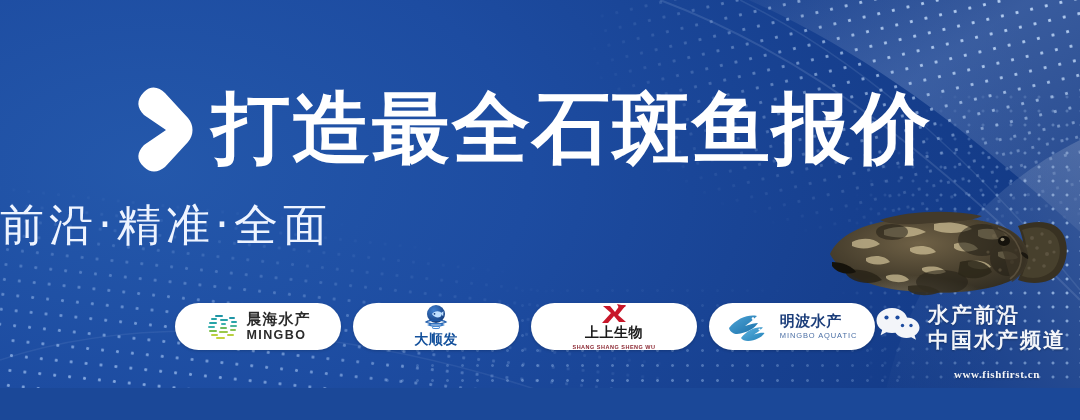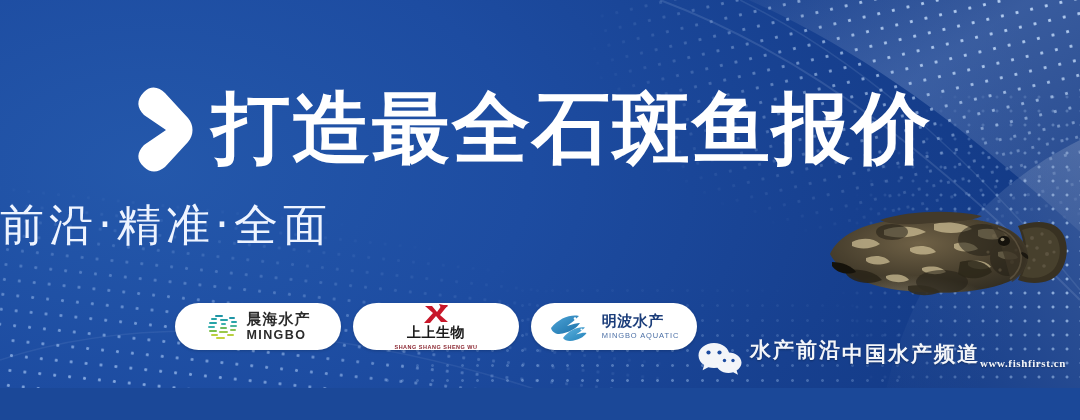--- a/index.html
+++ b/index.html
@@ -147,21 +147,21 @@
   .p4 .cn { font-size:14px; color:#1a1a1a; letter-spacing:.5px; }
   .p4 .en { font-size:5.5px; color:#8a2530; font-weight:700; letter-spacing:.5px; margin-top:2px; text-align:center; }
 
   
   .watermark {
     position:absolute;
     right:14px; bottom:8px;
     display:flex; align-items:flex-start; gap:7px;
     opacity:.95;
   }
-  .wm-text { display:flex; flex-direction:row; line-height:1; }
+  .wm-text { display:flex; flex-direction:column; line-height:1; }
   .wm-l1 {
     font-family:"DejaVu Sans","Liberation Sans",sans-serif;
     font-size:21px; font-weight:700; color:#ffffff;
     letter-spacing:2px;
     text-shadow:0 1px 2px rgba(0,0,0,.3);
   }
   .wm-l2 {
     font-family:"DejaVu Sans","Liberation Sans",sans-serif;
     font-size:21px; font-weight:700; color:#ffffff;
     letter-spacing:2px; margin-top:4px;
@@ -323,20 +323,38 @@
           <rect x="24" y="19" width="6" height="2" rx="1" fill="#86c254"></rect>
           <rect x="21" y="24" width="7" height="2" rx="1" fill="#b9cf3f"></rect>
         </g>
       </svg>
       <div class="txt">
         <span class="cn">晨海水产</span>
         <span class="en">MINGBO</span>
       </div>
     </div>
 
+    <div class="pill p2">
+      <svg class="mark" width="30" height="26" viewBox="0 0 30 26">
+        <defs>
+          <radialGradient id="gl" cx="38%" cy="30%" r="75%">
+            <stop offset="0%" stop-color="#3f7fd0"></stop>
+            <stop offset="100%" stop-color="#123a79"></stop>
+          </radialGradient>
+        </defs>
+        <circle cx="15" cy="10" r="9" fill="url(#gl)"></circle>
+        <path d="M11 10 C13 7 17 6.5 19.5 8 C21 9 21 12 19 13 C16.5 14.2 12.8 13 11 10 Z" fill="#bfe0ff"></path>
+        <path d="M19.5 9.2 L22.5 7.2 L22.2 12.3 Z" fill="#bfe0ff"></path>
+        <circle cx="13.5" cy="9.8" r="0.9" fill="#123a79"></circle>
+        <path d="M5 18 C9 15.5 21 15.5 25 18 C21 20.5 9 20.5 5 18 Z" fill="none" stroke="#1d5bab" stroke-width="1.4"></path>
+        <path d="M7.5 21 C11 19.2 19 19.2 22.5 21 C19 22.6 11 22.6 7.5 21 Z" fill="none" stroke="#2f74c4" stroke-width="1.2"></path>
+        <ellipse cx="15" cy="23.4" rx="4" ry="1.2" fill="none" stroke="#3f85d2" stroke-width="1"></ellipse>
+      </svg>
+      <span class="cn">大顺发</span>
+    </div>
 
     <div class="pill p4">
       <svg class="mark" width="30" height="20" viewBox="0 0 30 20">
         <path d="M4 2 L11 2 L16 8 L21 1 L27 1 L19 11 L27 18 L20 18 L15 12 L9 19 L3 19 L12 9 Z" fill="#c8172a"></path>
         <path d="M18 0 L27 2 L21 6 Z" fill="#c8172a"></path>
       </svg>
       <span class="cn">上上生物</span>
       <span class="en">SHANG SHANG SHENG WU</span>
     </div>
 

